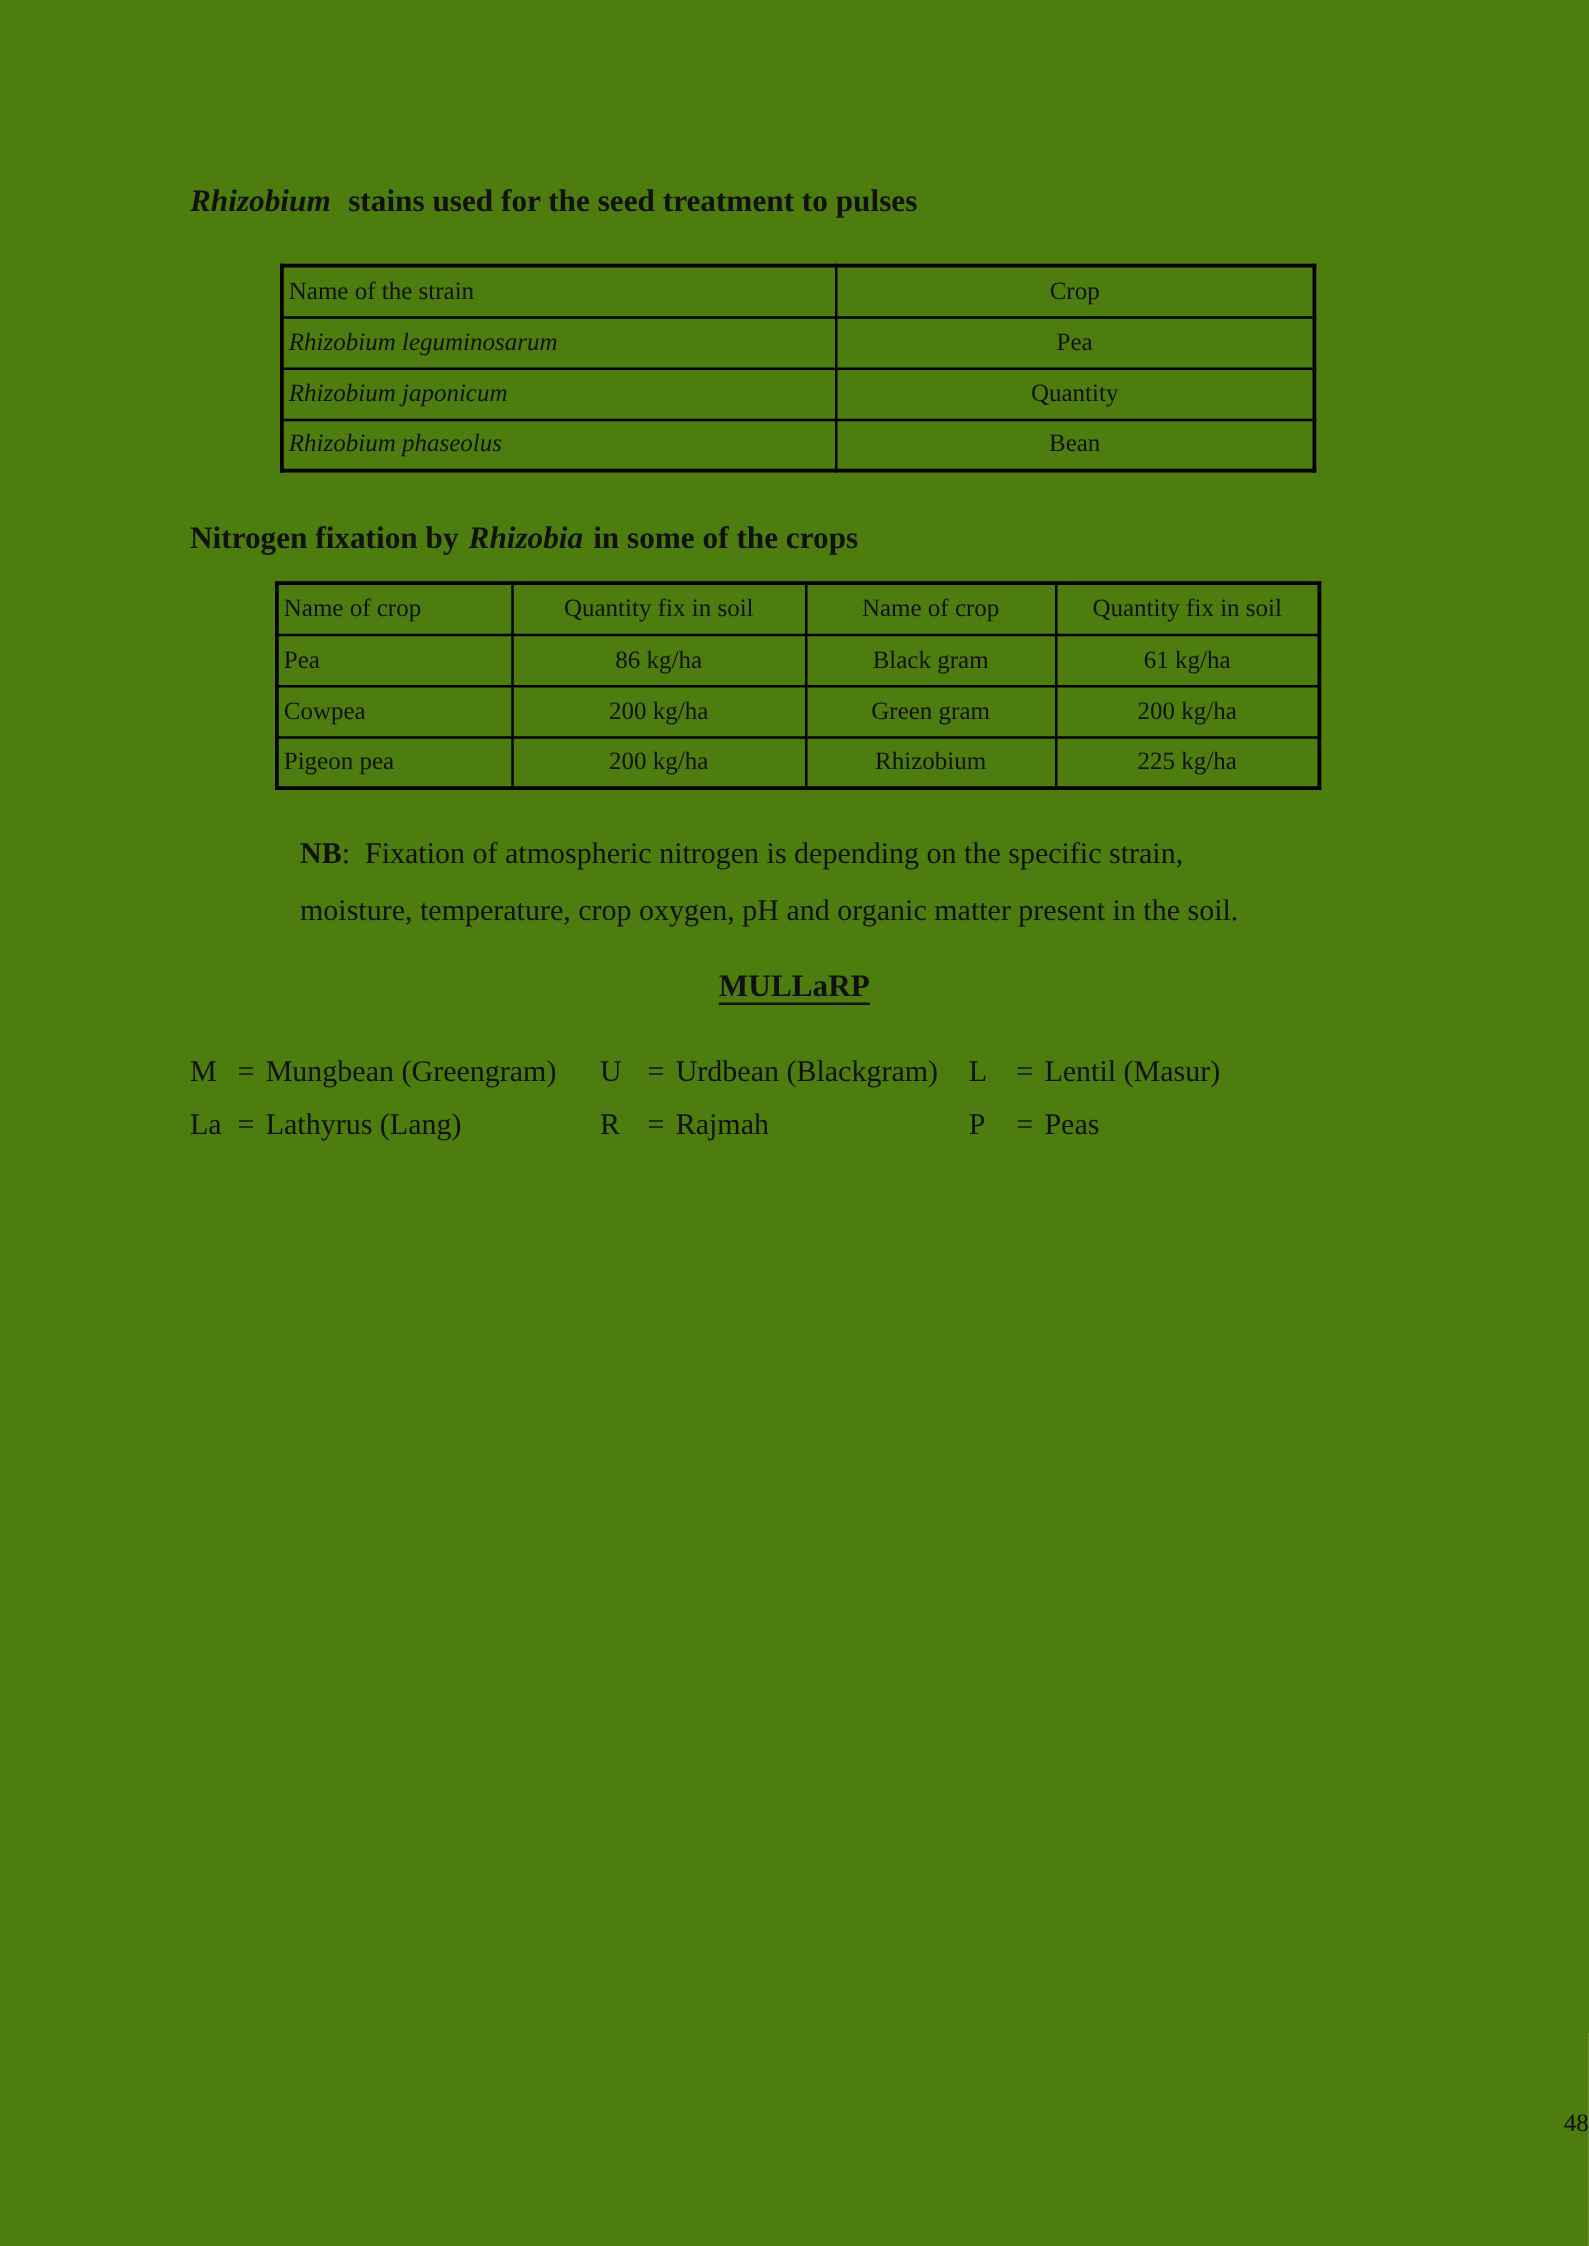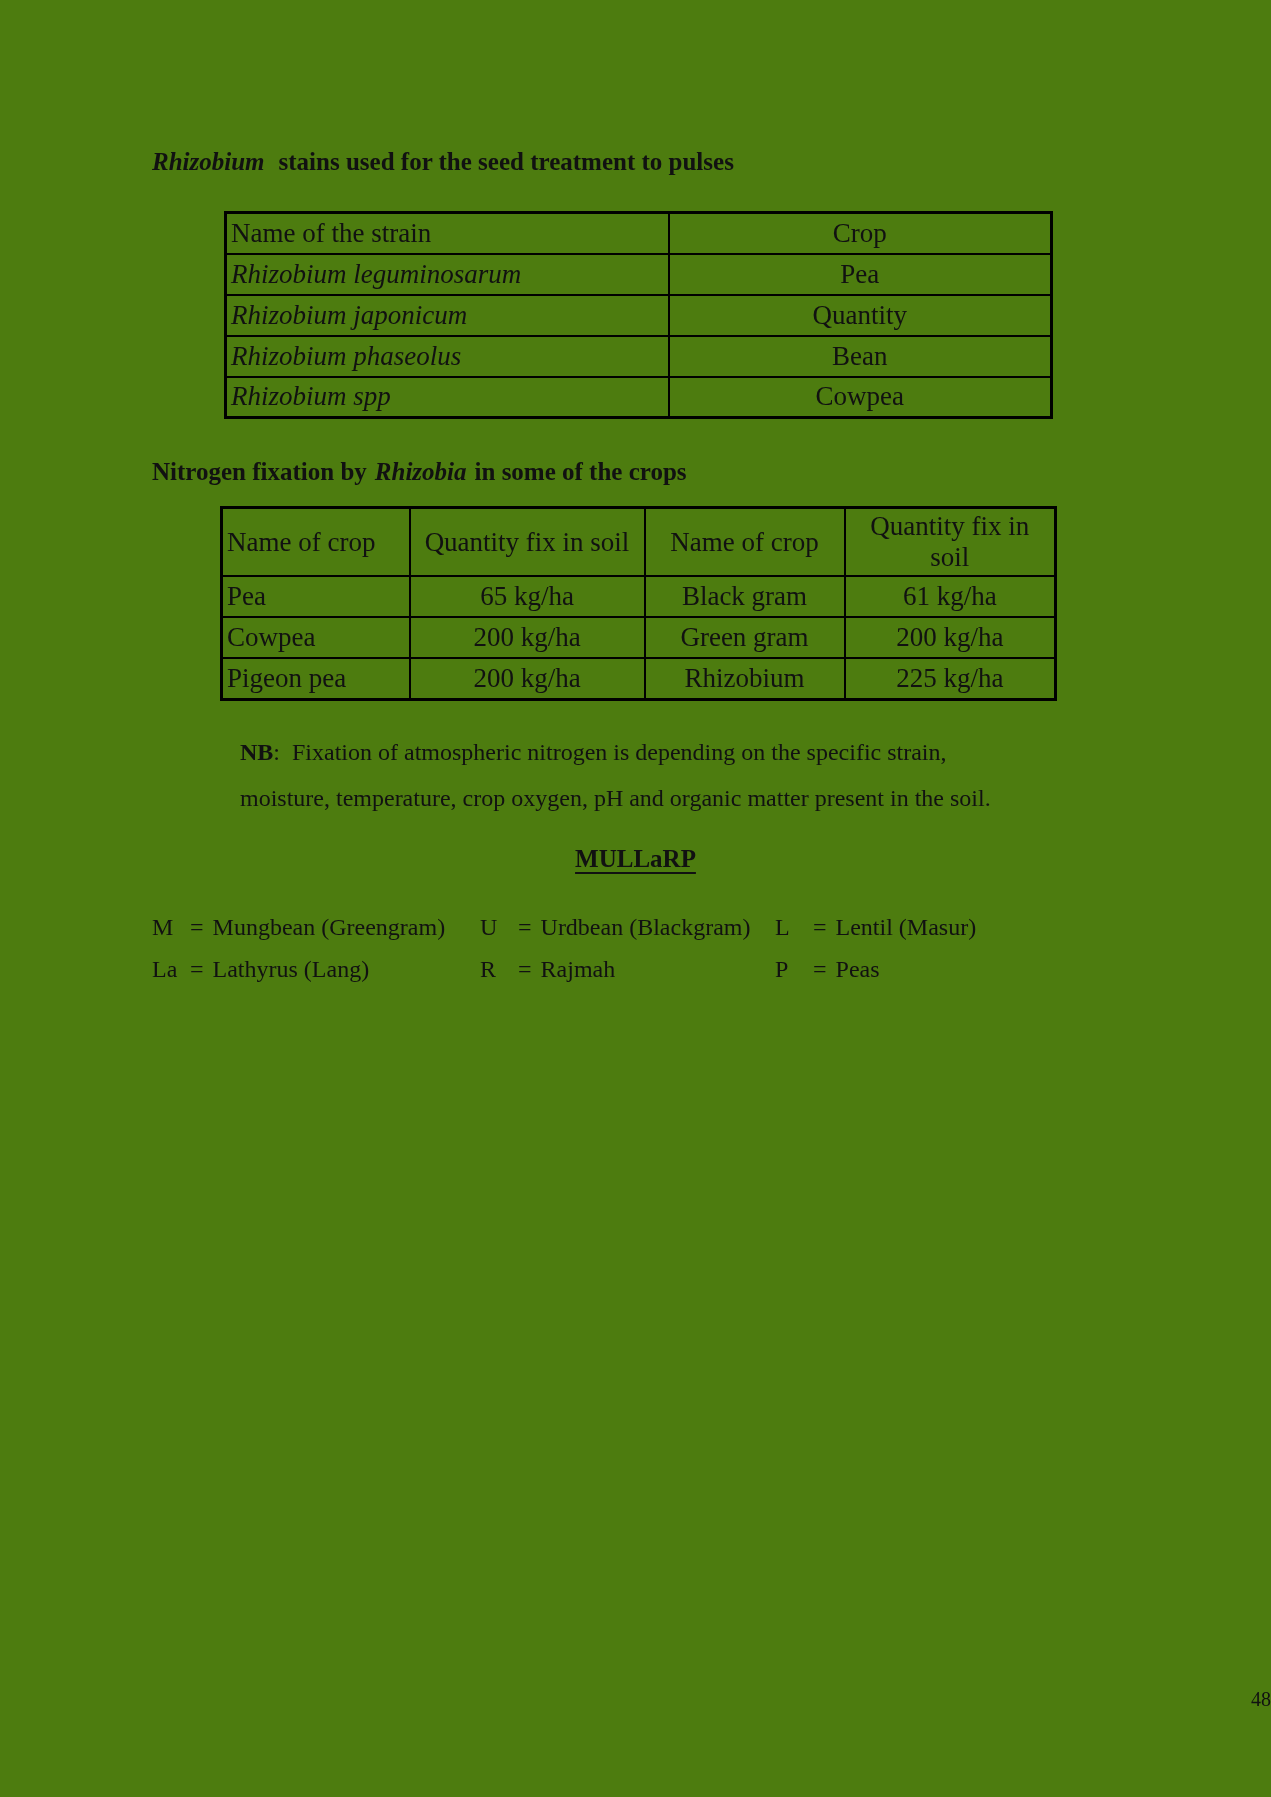--- a/index.html
+++ b/index.html
@@ -25,21 +25,21 @@
     font-weight: bold;
     line-height: 34px;
   }
   .title .ital { font-style: italic; }
   .title .rest { margin-left: 14px; }
 
   
   table.tbl {
     border-collapse: collapse;
     table-layout: fixed;
-    font-size: 27px;
+    font-size: 20px;
     color: #111111;
   }
   table.tbl td {
     border: 2px solid #000000;
     height: 41px;
     padding: 2px 4px;
     vertical-align: middle;
     overflow: hidden;
   }
   table.tbl { border: 3px solid #000000; }
@@ -130,24 +130,20 @@
         <td class="left italic">Rhizobium leguminosarum</td>
         <td class="center">Pea</td>
       </tr>
       <tr>
         <td class="left italic">Rhizobium japonicum</td>
         <td class="center">Quantity</td>
       </tr>
       <tr>
         <td class="left italic">Rhizobium phaseolus</td>
         <td class="center">Bean</td>
-      </tr>
-      <tr>
-        <td class="left italic">Rhizobium spp</td>
-        <td class="center">Cowpea</td>
       </tr>
     </tbody>
   </table>
 
   <h2 class="subtitle"><span>Nitrogen fixation by</span><span class="ital">Rhizobia</span><span>in some of the crops</span></h2>
 
   <table class="tbl fix-tbl">
     <colgroup>
         <col style="width:188px">
         <col style="width:235px">
@@ -156,21 +152,21 @@
       </colgroup>
     <tbody>
       <tr>
         <td class="left">Name of crop</td>
         <td class="center">Quantity fix in soil</td>
         <td class="center">Name of crop</td>
         <td class="center">Quantity fix in soil</td>
       </tr>
       <tr>
         <td class="left">Pea</td>
-        <td class="center">65 kg/ha</td>
+        <td class="center">86 kg/ha</td>
         <td class="center">Black gram</td>
         <td class="center">61 kg/ha</td>
       </tr>
       <tr>
         <td class="left">Cowpea</td>
         <td class="center">200 kg/ha</td>
         <td class="center">Green gram</td>
         <td class="center">200 kg/ha</td>
       </tr>
       <tr>

